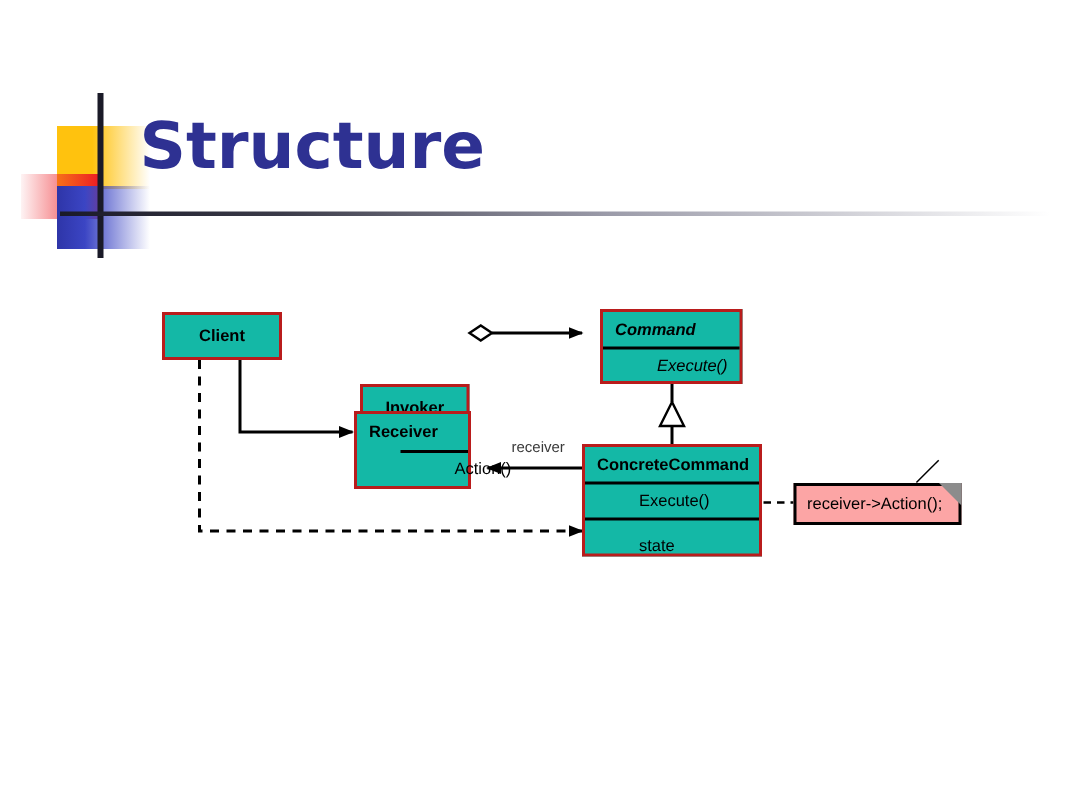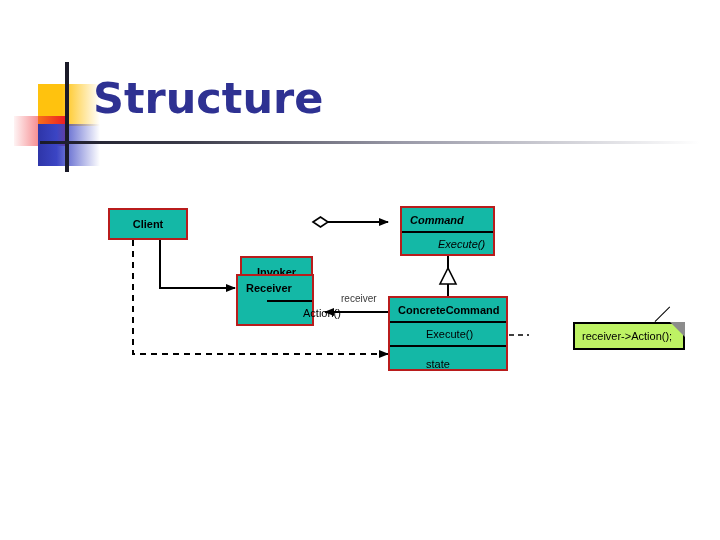--- a/index.html
+++ b/index.html
@@ -122,29 +122,28 @@
   }
 
   
   #note-box {
     position: absolute;
     left: 529px;
     top: 322px;
     width: 112px;
     height: 28px;
     border: 2px solid #000000;
-    background: #bef264;
+    background: #fca5a5;
     box-sizing: border-box;
     display: flex;
     align-items: center;
     padding-left: 7px;
     font-size: 11px;
     color: #000000;
     white-space: nowrap;
-    margin-left: 44px;
   }
   #note-fold {
     position: absolute;
     right: -2px;
     top: -2px;
     width: 0;
     height: 0;
     border-left: 15px solid transparent;
     border-top: 15px solid #8c8c8c;
   }

